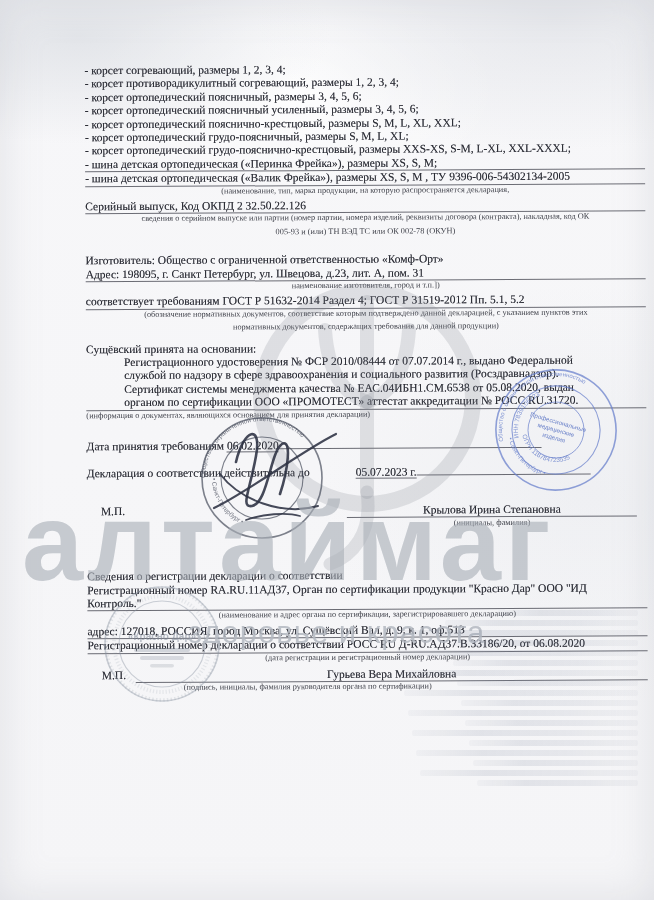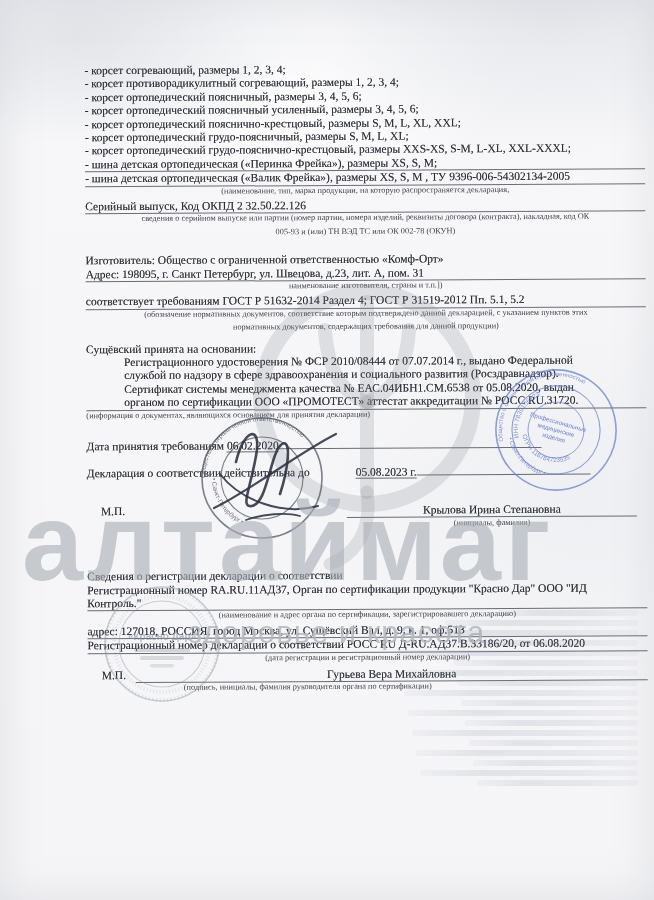--- a/index.html
+++ b/index.html
@@ -80,32 +80,32 @@
         <div class="ln"><span>- корсет ортопедический грудо-поясничный, размеры S, M, L, XL;</span></div>
         <div class="ln"><span>- корсет ортопедический грудо-пояснично-крестцовый, размеры XXS-XS, S-M, L-XL, XXL-XXXL;</span></div>
         <div class="ln ulfull"><span>- шина детская ортопедическая («Перинка Фрейка»), размеры XS, S, M;</span></div>
         <div class="ln ulfull"><span>- шина детская ортопедическая («Валик Фрейка»), размеры XS, S, M , ТУ 9396-006-54302134-2005</span></div>
         <div class="ln fine"><span>(наименование, тип, марка продукции, на которую распространяется декларация,</span></div>
         <div class="ln ulfull"><span>Серийный выпуск, Код ОКПД 2 32.50.22.126</span></div>
         <div class="ln fine"><span>сведения о серийном выпуске или партии (номер партии, номера изделий, реквизиты договора (контракта), накладная, код ОК</span></div>
         <div class="ln fine" style="margin-bottom: 13px;"><span>005-93 и (или) ТН ВЭД ТС или ОК 002-78 (ОКУН)</span></div>
         <div class="ln"><span>Изготовитель: Общество с ограниченной ответственностью «Комф-Орт»</span></div>
         <div class="ln ulfull"><span>Адрес: 198095, г. Санкт Петербург, ул. Швецова, д.23, лит. А,  пом. 31</span></div>
-        <div class="ln fine"><span>наименование изготовителя, страны и т.п.])</span></div>
+        <div class="ln fine"><span>наименование изготовителя, город и т.п.])</span></div>
         <div class="ln ulfull"><span>соответствует требованиям ГОСТ Р 51632-2014 Раздел 4; ГОСТ Р 31519-2012 Пп. 5.1, 5.2</span></div>
         <div class="ln fine"><span>(обозначение нормативных документов, соответствие которым подтверждено данной декларацией, с указанием пунктов этих</span></div>
         <div class="ln fine" style="margin-bottom: 6px;"><span>нормативных документов, содержащих требования для данной продукции)</span></div>
         <div class="ln"><span>Сущёвский принята на основании:</span></div>
         <div class="ln" style="padding-left: 38px;"><span>Регистрационного удостоверения № ФСР 2010/08444 от 07.07.2014 г., выдано Федеральной</span></div>
         <div class="ln" style="padding-left: 38px;"><span>службой по надзору в сфере здравоохранения и социального развития (Росздравнадзор).</span></div>
         <div class="ln" style="padding-left: 38px;"><span>Сертификат системы менеджмента качества № ЕАС.04ИБН1.СМ.6538 от 05.08.2020, выдан</span></div>
         <div class="ln ulfull" style="padding-left: 38px;"><span>органом по сертификации ООО «ПРОМОТЕСТ» аттестат аккредитации № РОСС RU.31720.</span></div>
         <div class="ln fineleft" style="margin-bottom: 14px;"><span>(информация о документах, являющихся основанием для принятия декларации)</span></div>
         <div class="ln" style="margin-bottom: 12px;"><span>Дата принятия требованиям </span><span class="u">06.02.2020</span><span class="fill" style="display: inline-block; width: 47%;"></span></div>
-        <div class="ln"><span>Декларация о соответствии действительна до</span><span class="" style="display: inline-block; width: 46px;"></span><span class="u">05.08.2023 г.</span><span class="fill" style="display: inline-block; width: 31%;"></span></div>
+        <div class="ln"><span>Декларация о соответствии действительна до</span><span class="" style="display: inline-block; width: 46px;"></span><span class="u">05.07.2023 г.</span><span class="fill" style="display: inline-block; width: 31%;"></span></div>
       </div>
 
     <div class="mp-row">
       <span class="mp-label">М.П.</span>
       <span class="sig-spacer"></span>
       <div class="sig-col">
         <div class="sig-name">Крылова Ирина Степановна</div>
         <div class="sig-cap">(инициалы, фамилия)</div>
       </div>
     </div>

